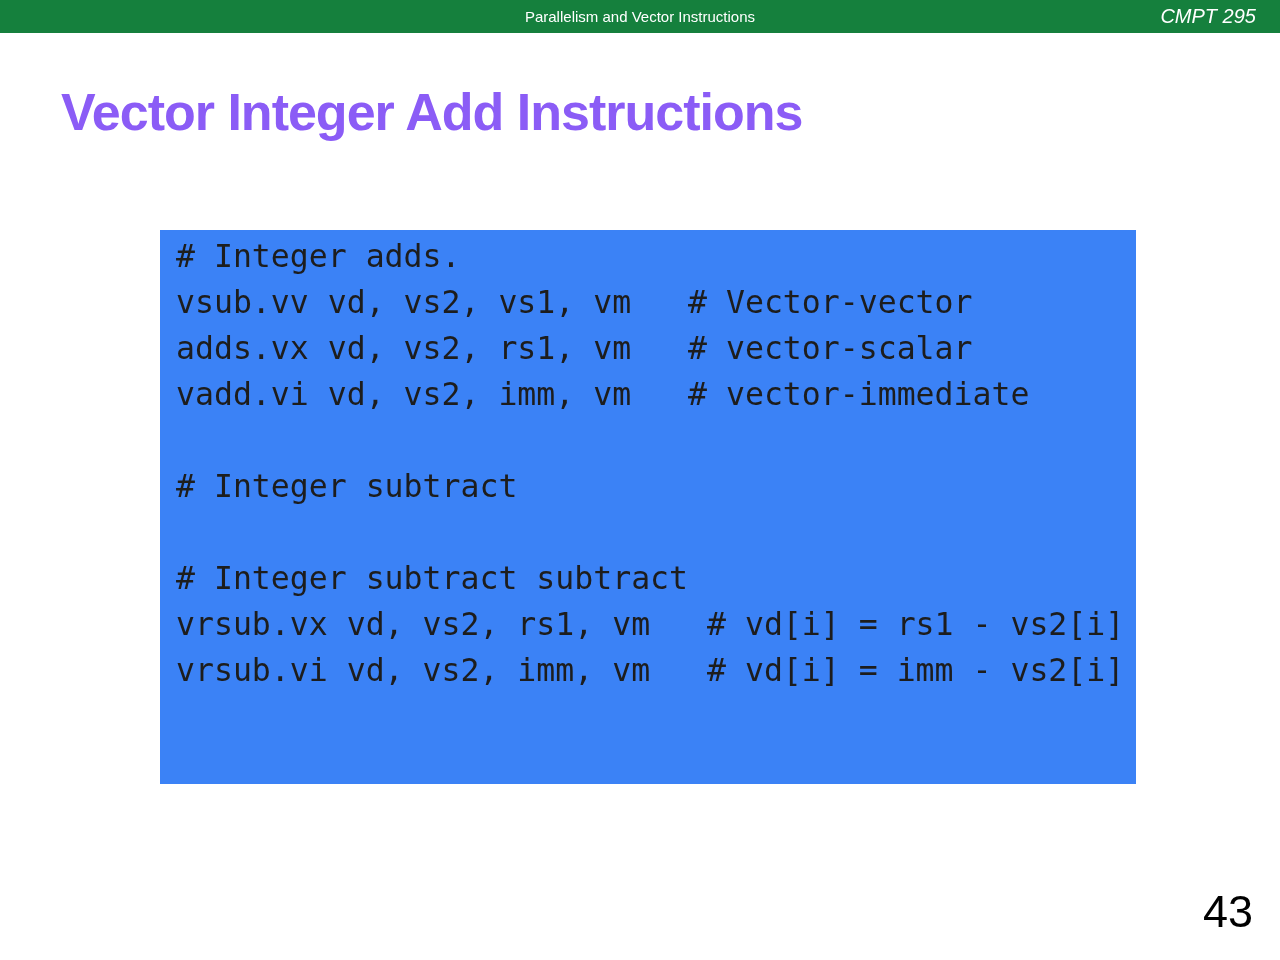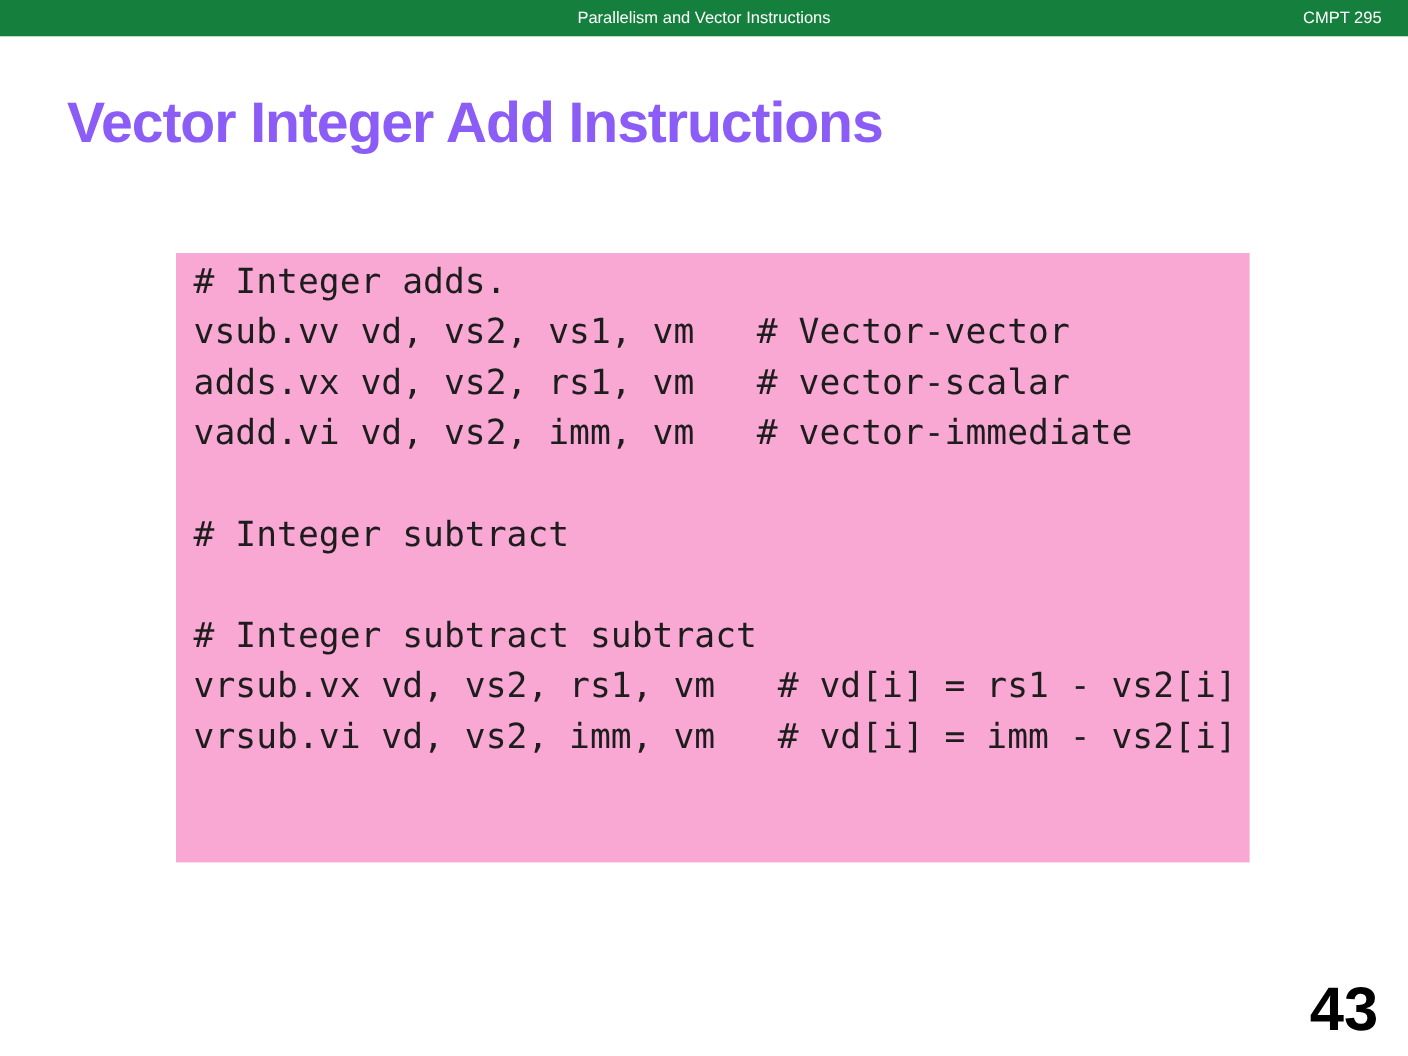--- a/index.html
+++ b/index.html
@@ -24,58 +24,59 @@
     height: 33px; line-height: 33px;
     text-align: center;
     color: #ffffff;
     font-size: 15px;
   }
   .top-bar-course {
     position: absolute;
     right: 24px; top: 0;
     height: 33px; line-height: 33px;
     color: #ffffff;
-    font-size: 15px;
+    font-size: 20px;
+    font-style: italic;
   }
 
   
   .slide-title {
     position: absolute;
     left: 61px; top: 86px;
     font-size: 52px;
     font-weight: bold;
     letter-spacing: -1px;
     line-height: 1;
     color: #8b5cf6;
     white-space: nowrap;
   }
 
   
   .code-box {
     position: absolute;
     left: 160px; top: 230px;
     width: 976px; height: 554px;
-    background: #f9a8d4;
+    background: #3b82f6;
     padding: 3px 0 0 16px;
   }
   .code-line {
     height: 46px;
     line-height: 46px;
     font-family: "DejaVu Sans Mono", "Liberation Mono", monospace;
     font-size: 31.5px;
     color: #1d1d1d;
     white-space: pre;
   }
 
   
   .page-number {
     position: absolute;
     right: 27px; top: 889px;
-    font-size: 56px;
-    font-weight: bold;
+    font-size: 45px;
+    font-weight: normal;
     line-height: 1;
     color: #000000;
   }
 </style>
 </head>
 <body>
 
 <div class="top-bar">
   <div class="top-bar-title">Parallelism and Vector Instructions</div>
   <div class="top-bar-course">CMPT 295</div>

